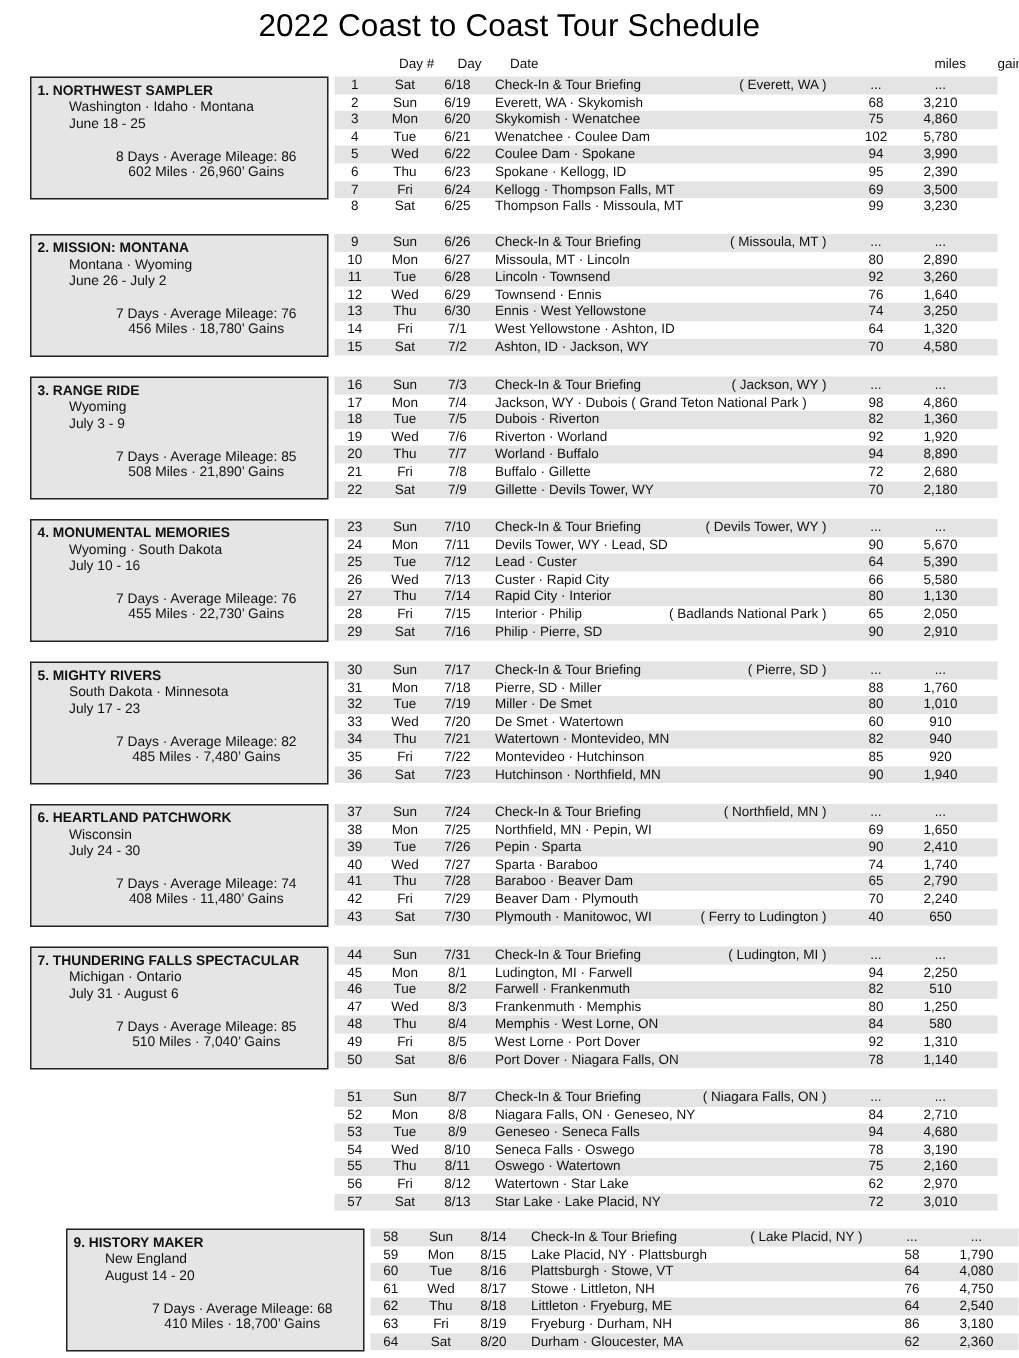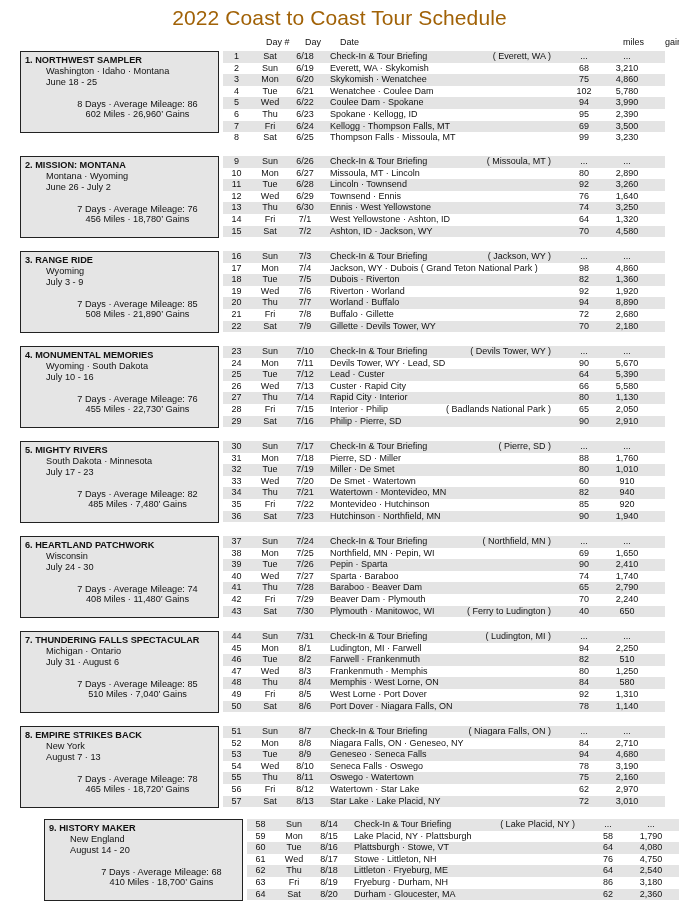--- a/index.html
+++ b/index.html
@@ -2,21 +2,21 @@
 <html><head>
 <meta charset="utf-8">
 <style>
   html, body { margin:0; padding:0; background:#ffffff; }
   body {
     width:679px; height:905px; position:relative; overflow:hidden;
     font-family:"Liberation Sans", sans-serif; color:#111;
   }
   .title {
     position:absolute; left:0; top:6px; width:679px; text-align:center;
-    font-size:21px; color:#a16207; letter-spacing:0.1px;
+    font-size:21px; color:#000000; letter-spacing:0.1px;
   }
   .colhdr {
     position:absolute; top:37px; font-size:9px; color:#111;padding-left:43px;
   }
   .section { position:absolute; left:20px; width:648px; height:85px; }
   .infobox {
     position:absolute; left:0; top:0; width:199px; height:82px;
     background:#e5e5e5; border:1.6px solid #222; box-sizing:border-box;
     font-size:9.2px; color:#111;
   }
@@ -576,27 +576,20 @@
           <span class="c-day">Sat</span>
           <span class="c-date">8/6</span>
           <span class="c-route">Port Dover · Niagara Falls, ON</span>
           <span class="c-note"></span>
           <span class="c-miles">78</span>
           <span class="c-gains">1,140</span>
         </div>
       </div>
     </div>
     <div class="section" style="top: 726px;">
-      <div class="infobox">
-        <div class="name">8. EMPIRE STRIKES BACK</div>
-        <div class="region">New York</div>
-        <div class="dates">August 7 · 13</div>
-        <div class="stats1">7 Days · Average Mileage: 78</div>
-        <div class="stats2">465 Miles · 18,720’ Gains</div>
-      </div>
       <div class="rows">
         <div class="row shade">
           <span class="c-daynum">51</span>
           <span class="c-day">Sun</span>
           <span class="c-date">8/7</span>
           <span class="c-route">Check-In &amp; Tour Briefing</span>
           <span class="c-note">( Niagara Falls, ON )</span>
           <span class="c-miles">...</span>
           <span class="c-gains">...</span>
         </div>

